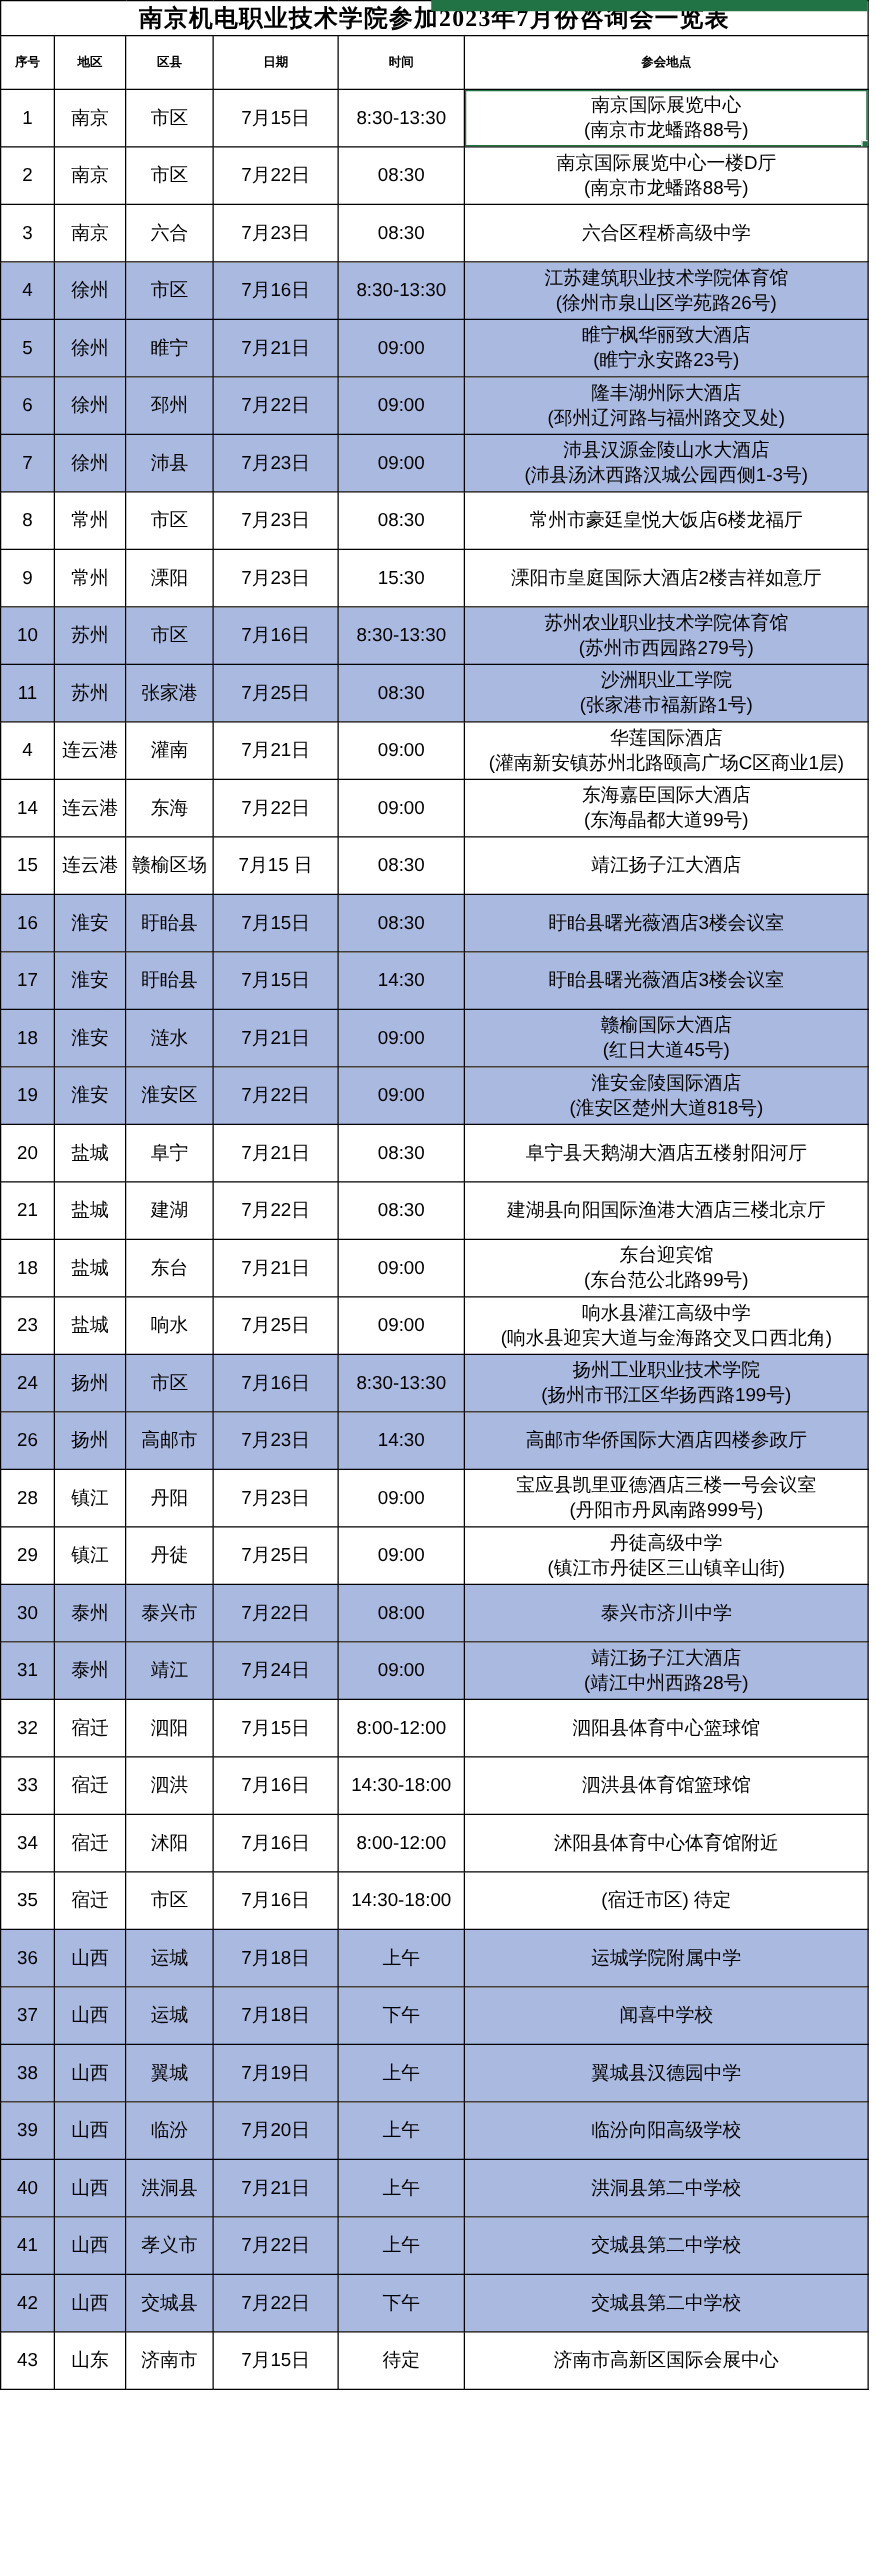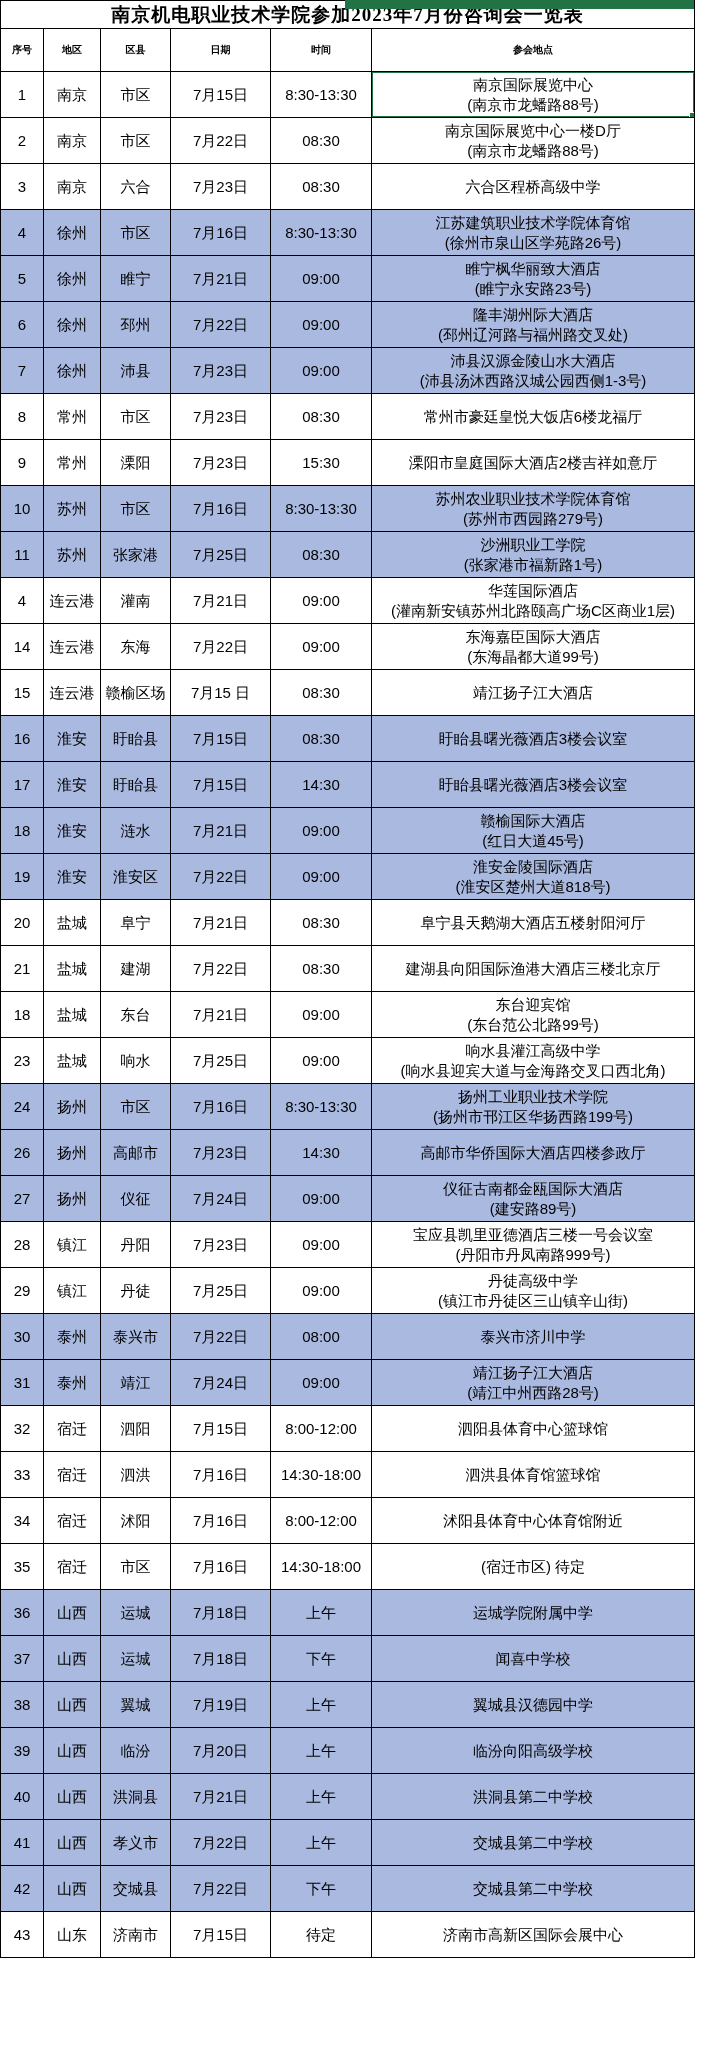--- a/index.html
+++ b/index.html
@@ -324,31 +324,20 @@
         <tr data-name="table-row" class="hl">
           <td data-name="cell-no">26</td>
           <td data-name="cell-region">扬州</td>
           <td data-name="cell-county">高邮市</td>
           <td data-name="cell-date">7月23日</td>
           <td data-name="cell-time">14:30</td>
           <td data-name="cell-venue">
             <div class="venue-line" data-name="venue-line">高邮市华侨国际大酒店四楼参政厅</div>
           </td>
         </tr>
-        <tr data-name="table-row" class="hl">
-          <td data-name="cell-no">27</td>
-          <td data-name="cell-region">扬州</td>
-          <td data-name="cell-county">仪征</td>
-          <td data-name="cell-date">7月24日</td>
-          <td data-name="cell-time">09:00</td>
-          <td data-name="cell-venue">
-            <div class="venue-line" data-name="venue-line">仪征古南都金瓯国际大酒店</div>
-            <div class="venue-line" data-name="venue-line">(建安路89号)</div>
-          </td>
-        </tr>
         <tr data-name="table-row">
           <td data-name="cell-no">28</td>
           <td data-name="cell-region">镇江</td>
           <td data-name="cell-county">丹阳</td>
           <td data-name="cell-date">7月23日</td>
           <td data-name="cell-time">09:00</td>
           <td data-name="cell-venue">
             <div class="venue-line" data-name="venue-line">宝应县凯里亚德酒店三楼一号会议室</div>
             <div class="venue-line" data-name="venue-line">(丹阳市丹凤南路999号)</div>
           </td>

